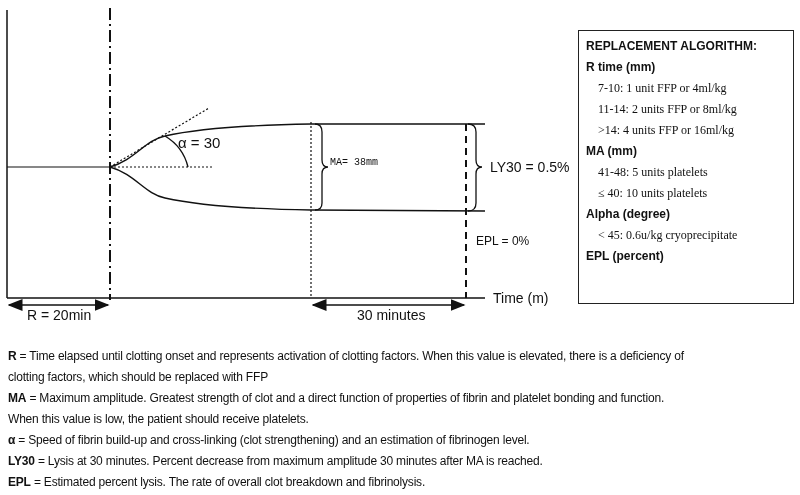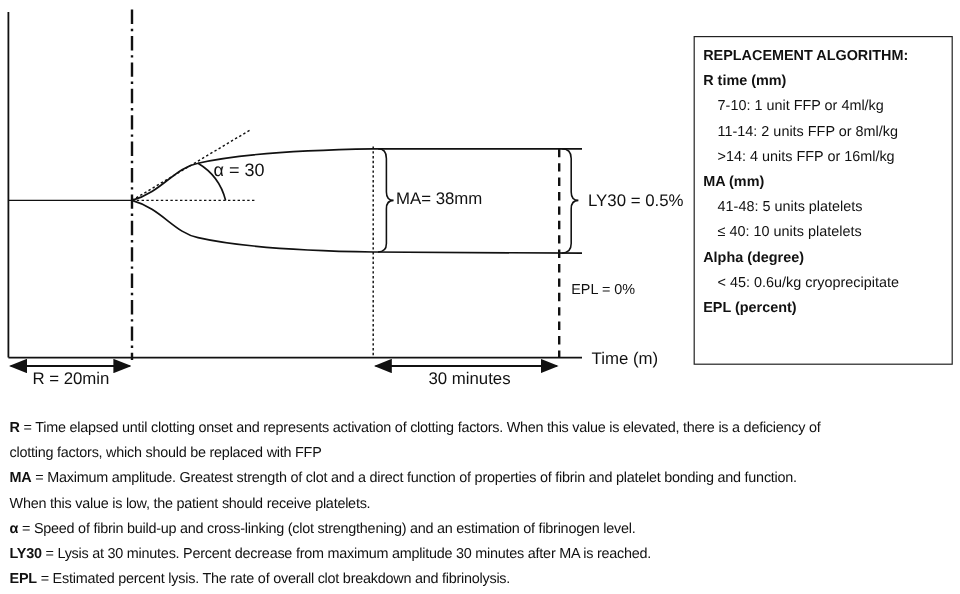--- a/index.html
+++ b/index.html
@@ -2,21 +2,21 @@
 <html><head>
 <meta charset="utf-8">
 <style>
   html, body { margin:0; padding:0; background:#fff; }
   body { width:800px; height:495px; position:relative; overflow:hidden; font-family:"Liberation Sans", sans-serif; color:#111; }
   svg.diagram { position:absolute; left:0; top:0; }
   .lbl { position:absolute; font-size:13px; white-space:nowrap; }
   .algo { position:absolute; left:578px; top:30px; width:216px; height:274px; border:1.5px solid #222; box-sizing:border-box; padding:5px 12px 0 7px; font-size:12px; }
   .algo .row { height:21px; line-height:21px; white-space:nowrap; }
   .algo .head { font-weight:bold; }
-  .algo .item { padding-left:12px; }
+  .algo .item { padding-left:12px;font-family:Liberation Serif, serif; }
   .defs { position:absolute; left:8px; top:346px; width:790px; font-size:12px; }
   .defs .line { height:21px; line-height:21px; white-space:nowrap; letter-spacing:-0.2px; }
   .defs b { font-weight:bold; }
 </style>
 </head>
 <body>
 
 <svg class="diagram" width="800" height="340">
   <defs>
     <marker id="ah" markerWidth="10" markerHeight="8" refX="9" refY="4" orient="auto-start-reverse">
@@ -43,21 +43,21 @@
 
   <line x1="466" y1="124" x2="466" y2="298" stroke="#111" stroke-width="2" stroke-dasharray="7,5"></line>
   <path d="M468,124 Q476,124 476,132 L476,160 Q476,167 482,167 Q476,167 476,174 L476,203 Q476,211 468,211" fill="none" stroke="#111" stroke-width="1.3"></path>
 
   <line x1="9" y1="305" x2="108" y2="305" stroke="#111" stroke-width="1.5" marker-start="url(#ah)" marker-end="url(#ah)"></line>
 
   <line x1="313" y1="305" x2="464" y2="305" stroke="#111" stroke-width="1.5" marker-start="url(#ah)" marker-end="url(#ah)"></line>
 </svg>
 
 <div class="lbl" style="left:178px;top:134px;font-size:15px;">α = 30</div>
-<div class="lbl" style="left:330px;top:157px;font-size:14px;">MA= 38mm</div>
+<div class="lbl" style="left:330px;top:157px;font-size:10px;font-family:Liberation Mono, monospace;">MA= 38mm</div>
 <div class="lbl" style="left:490px;top:159px;font-size:14px;">LY30 = 0.5%</div>
 <div class="lbl" style="left:476px;top:234px;font-size:12px;">EPL = 0%</div>
 <div class="lbl" style="left:493px;top:290px;font-size:14px;">Time (m)</div>
 <div class="lbl" style="left:27px;top:307px;font-size:14px;">R = 20min</div>
 <div class="lbl" style="left:357px;top:307px;font-size:14px;text-align:right;">30 minutes</div>
 
 <div class="algo">
   <div class="row head">REPLACEMENT ALGORITHM:</div>
   <div class="row head">R time (mm)</div>
   <div class="row item">7-10: 1 unit FFP or 4ml/kg</div>

